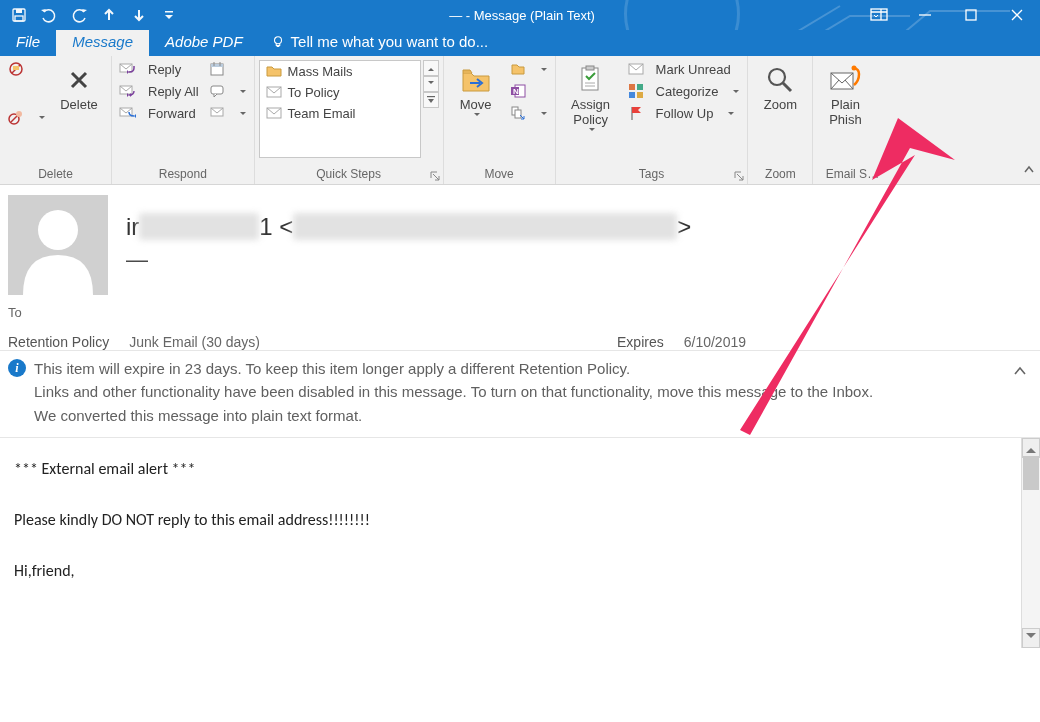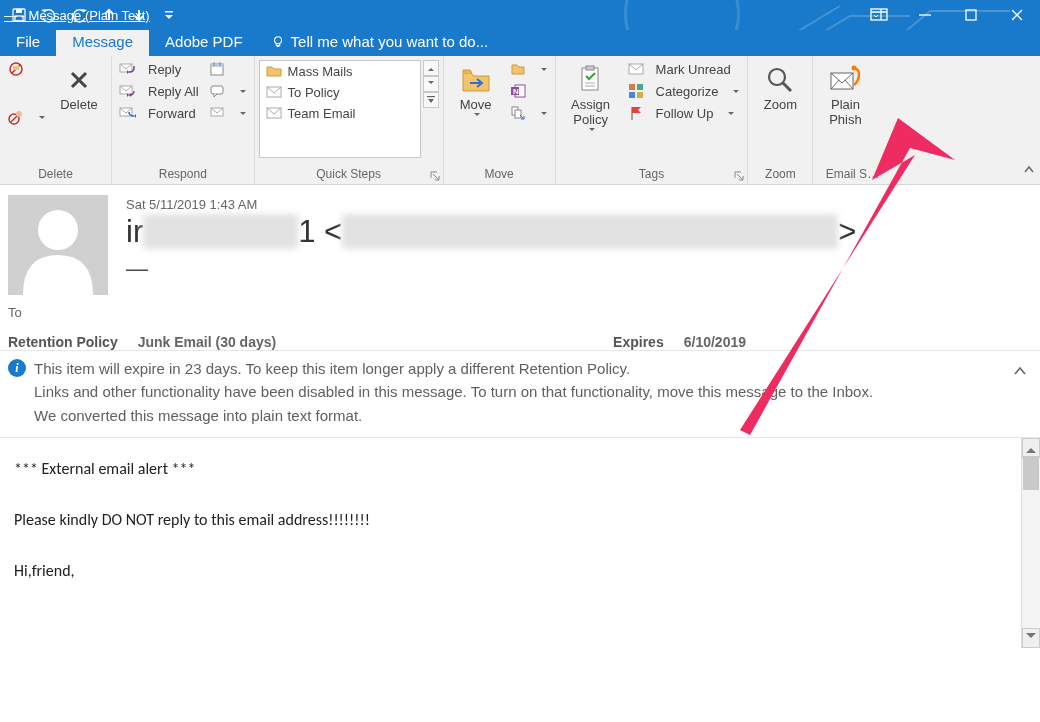--- a/index.html
+++ b/index.html
@@ -2,31 +2,31 @@
 <html><head>
 <meta charset="utf-8">
 <style>
 html,body{margin:0;padding:0;font-family:"Segoe UI",Arial,sans-serif;font-size:14px;color:#333;background:#fff;}
 .window{width:1040px;height:722px;position:relative;overflow:hidden;background:#fff;}
 
 
 .titlebar{height:30px;background:#1979ca;color:#fff;display:flex;align-items:center;position:relative;overflow:hidden;}
 .titlebar .qa{display:flex;align-items:center;gap:4px;padding-left:6px;}
 .titlebar .qa .tb-btn{width:26px;height:24px;display:flex;align-items:center;justify-content:center;cursor:pointer;opacity:.95;}
-.titlebar .title{position:absolute;left:4px;right:0;pointer-events:none;font-size:13px;text-decoration:underline;}
+.titlebar .title{position:absolute;left:4px;right:0;text-align:center;pointer-events:none;font-size:13px;}
 .titlebar .winctrls{position:absolute;right:0;top:0;display:flex;}
 .titlebar .winctrls .tb-btn{width:46px;height:30px;display:flex;align-items:center;justify-content:center;cursor:pointer;}
 .titlebar svg{display:block;}
 .titlebar .decor1{position:absolute;right:300px;top:-44px;width:110px;height:110px;border:3px solid rgba(255,255,255,.15);border-radius:50%;}
 .titlebar .decor1b{position:absolute;right:340px;top:-30px;width:28px;height:28px;transform:rotate(-45deg);}
 .titlebar .decor2{position:absolute;right:30px;top:6px;width:220px;height:40px;}
 
 
 .tabrow{height:26px;background:#1979ca;display:flex;align-items:flex-end;color:#fff;font-size:15px;}
-.tabrow .tab{padding:4px 16px 6px;cursor:pointer;}
+.tabrow .tab{padding:4px 16px 6px;cursor:pointer;font-style:italic;}
 .tabrow .tab.active{background:#f1f1f1;color:#1979ca;}
 .tabrow .tell{display:flex;align-items:center;gap:6px;padding:4px 12px 6px;cursor:text;}
 .tabrow .bulb{width:14px;height:14px;}
 
 
 .ribbon{background:#f1f1f1;border-bottom:1px solid #d6d6d6;display:flex;height:128px;position:relative;}
 .rgroup{border-right:1px solid #ddd;display:flex;flex-direction:column;justify-content:space-between;padding:2px 4px 0;}
 .rgroup .cluster{flex:1;display:flex;align-items:flex-start;gap:2px;padding-top:2px;}
 .rgroup .glabel{text-align:center;font-size:12px;color:#666;padding:2px 0 3px;white-space:nowrap;}
 .bigbtn{display:flex;flex-direction:column;align-items:center;justify-content:flex-start;padding:4px 6px;cursor:pointer;min-width:44px;gap:2px;}
@@ -46,25 +46,25 @@
 .ribbon .collapse{position:absolute;right:4px;bottom:4px;cursor:pointer;color:#666;}
 .rgroup.last{border-right:none;}
 
 
 .readhdr{padding:10px 14px 0 8px;border-bottom:1px solid #e6e6e6;}
 .readhdr .row1{display:flex;gap:18px;}
 .avatar{width:100px;height:100px;background:#d0d0d0;display:flex;align-items:flex-end;justify-content:center;overflow:hidden;}
 .avatar svg{display:block;}
 .meta{flex:1;}
 .meta .rdate{font-size:13px;color:#666;margin-top:2px;}
-.meta .sender{font-size:31px;color:#333;margin-top:2px;}
+.meta .sender{font-size:24px;color:#333;margin-top:18px;}
 .meta .sender .redact{background:#e2e2e2;color:transparent;filter:blur(3px);border-radius:2px;}
 .meta .subject{font-size:22px;color:#4a4a4a;margin-top:6px;}
 .trow{display:flex;gap:20px;font-size:13px;color:#666;margin-top:10px;}
-.policyrow{display:flex;gap:20px;font-size:14px;color:#666;margin-top:14px;align-items:baseline;font-weight:bold;}
+.policyrow{display:flex;gap:20px;font-size:14px;color:#666;margin-top:14px;align-items:baseline;}
 .policyrow .lbl{color:#555;}
 .policyrow .val{color:#666;}
 .policyrow .spacer{flex:1;}
 
 
 .infobar{display:flex;gap:8px;padding:6px 8px 10px;border-bottom:1px solid #e6e6e6;color:#606060;font-size:15px;line-height:1.55;}
 .infobar .iicon{width:18px;height:18px;border-radius:50%;background:#1979ca;color:#fff;font-weight:bold;font-style:italic;font-family:Georgia,serif;display:flex;align-items:center;justify-content:center;font-size:12px;flex-shrink:0;margin-top:2px;}
 .infobar .toggle{align-self:flex-start;margin-left:auto;cursor:pointer;padding:4px}
 
 
@@ -475,21 +475,20 @@
 
   <div class="readhdr">
     <div class="row1">
       <div class="avatar">
         <svg width="100" height="100" viewBox="0 0 100 100">
             <circle cx="50" cy="35" r="20" fill="#fff"></circle>
             <path d="M15 100 Q15 60 50 60 Q85 60 85 100 Z" fill="#fff"></path>
           </svg>
       </div>
       <div class="meta">
-        <div class="rdate">Sat 5/11/2019 1:43 AM</div>
         <div class="sender">
           <span>ir</span><span class="redact">xxxxxxxxxx</span><span>1 &lt;</span><span class="redact">xxxxxxxxxxxxxxxxxxxxxxxxxxxxxxxx</span><span>&gt;</span>
         </div>
         <div class="subject">—</div>
       </div>
     </div>
     <div class="trow">
       <span>To</span>
     </div>
     <div class="policyrow">

